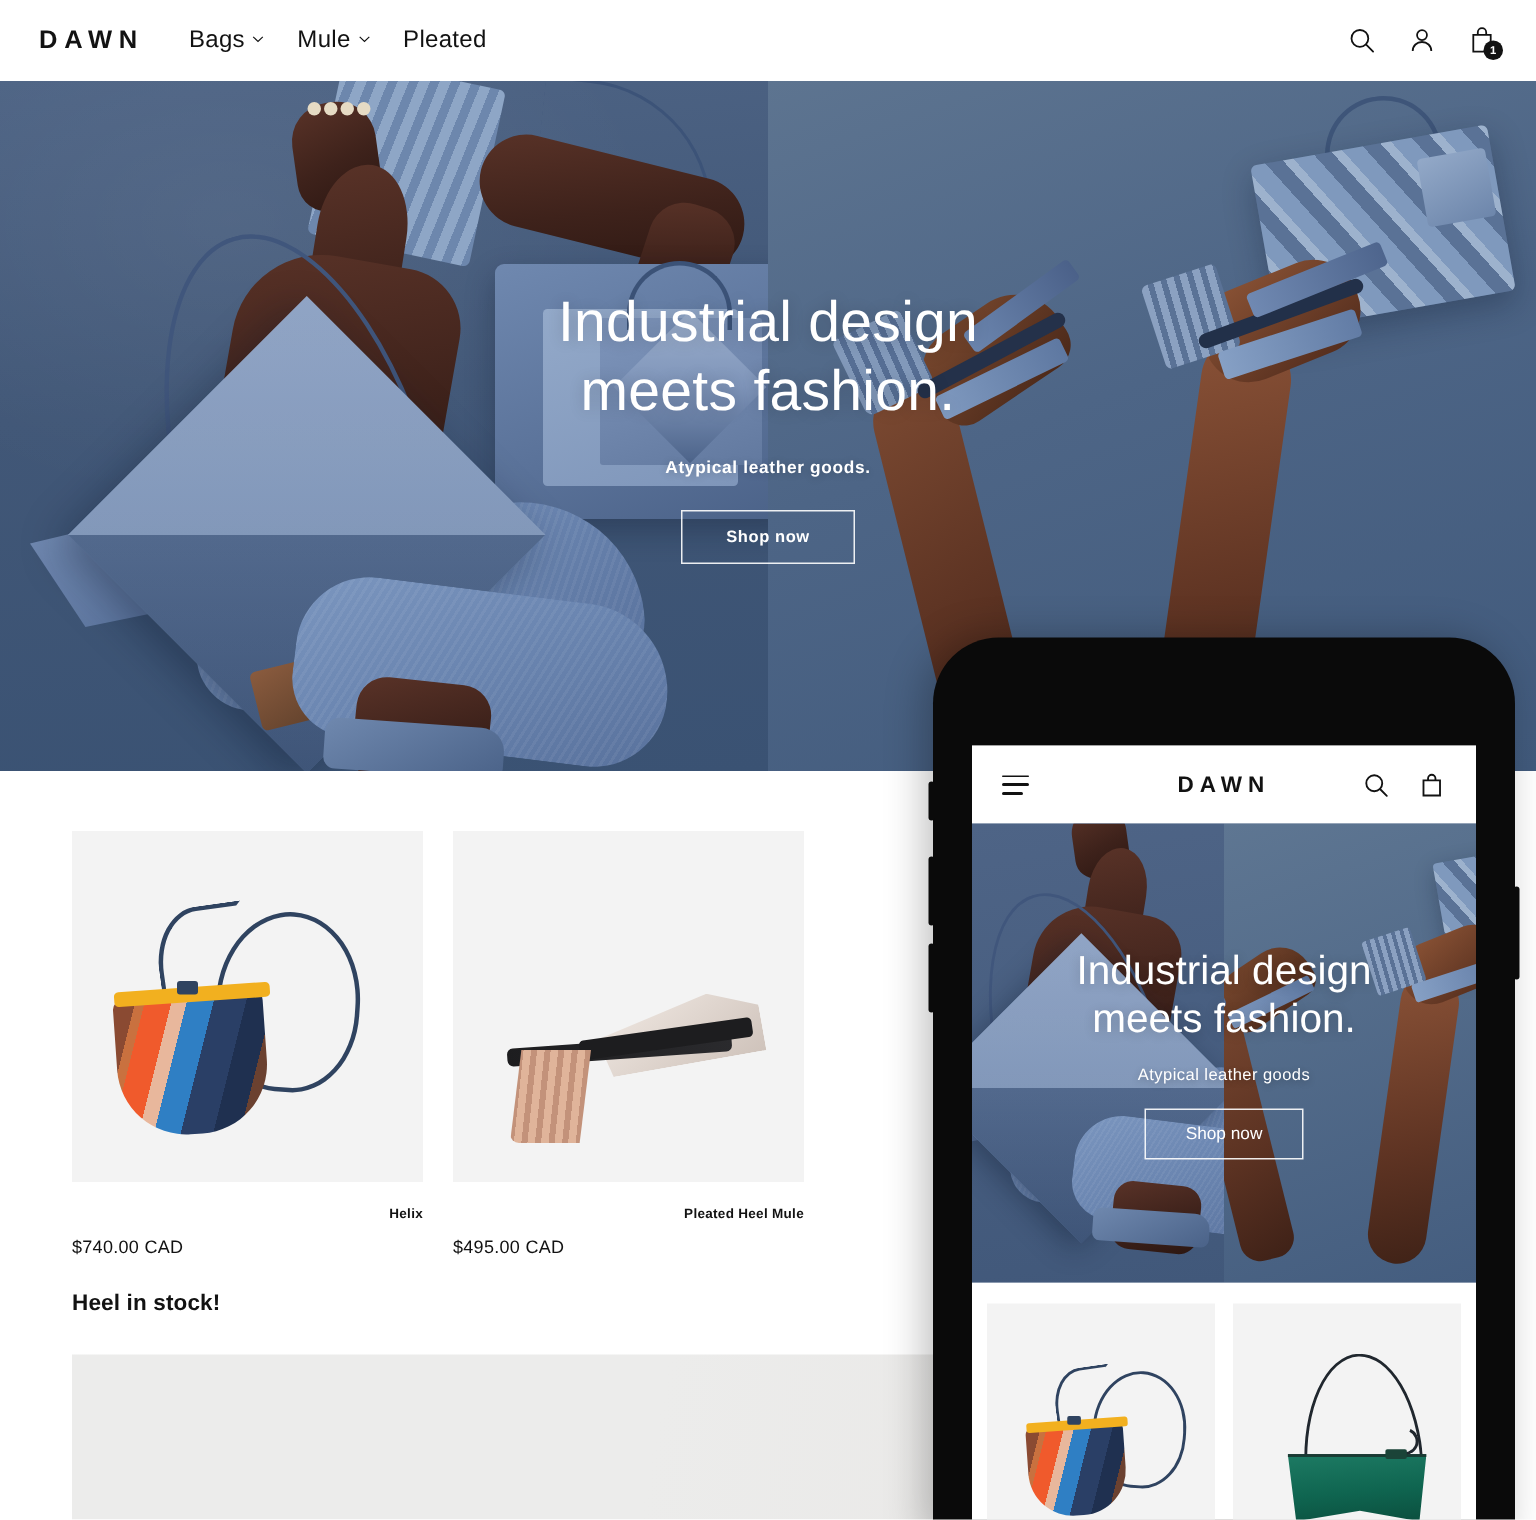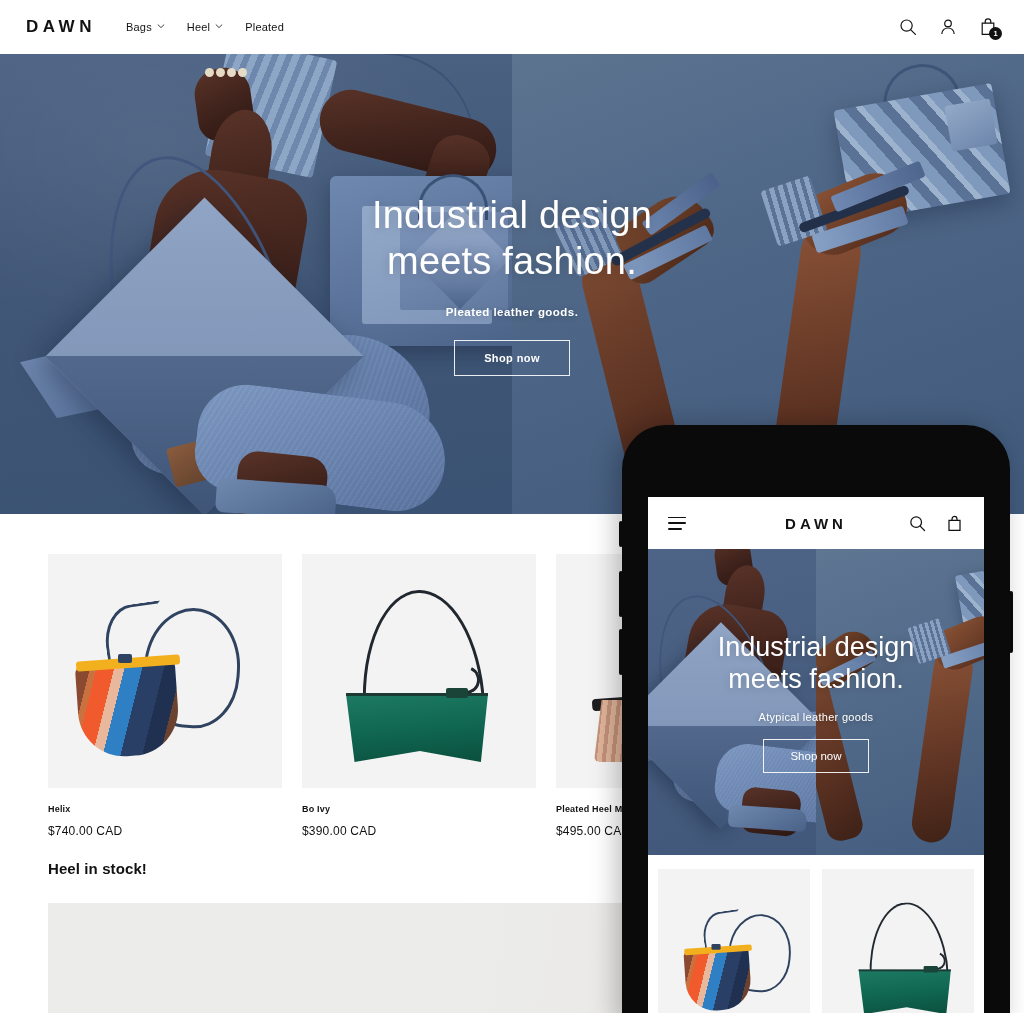--- a/index.html
+++ b/index.html
@@ -17,21 +17,21 @@
     background: #ffffff; display: flex; align-items: center;
     padding: 0 26px; z-index: 5;
   }
   .logo {
     font-size: 17px; font-weight: 700; letter-spacing: 4.5px;
     color: #121212; white-space: nowrap;
   }
   .nav { display: flex; align-items: center; gap: 22px; margin-left: 30px; }
   .nav-item {
     display: flex; align-items: center; gap: 5px;
-    font-size: 11px; color: #121212; letter-spacing: .2px; cursor: pointer;
+    font-size: 16px; color: #121212; letter-spacing: .2px; cursor: pointer;
   }
   .chev { width: 8px; height: 8px; display:inline-block; position: relative; top:-1px;}
   .chev svg { display:block; }
   .header-actions {
     margin-left: auto; display: flex; align-items: center; gap: 20px;
   }
   .icon-btn { width: 20px; height: 20px; cursor: pointer; position: relative; color:#121212;}
   .icon-btn svg { display: block; width: 100%; height: 100%; }
   .cart-badge {
     position: absolute; right: -4px; bottom: -3px;
@@ -213,21 +213,21 @@
   
   .products {
     position:absolute; top: 514px; left: 0; width: 1024px; padding: 40px 48px 0;
   }
   .prod-row { display:flex; gap: 20px; }
   .prod-card { width: 234px; }
   .prod-img {
     width: 234px; height: 234px; background: #f3f3f3; position: relative; overflow: hidden;
   }
   .prod-title {
-    margin-top: 16px; font-size: 9px; font-weight: 700; color:#121212; letter-spacing:.2px;
+    margin-top: 16px; font-size: 9px; font-weight: 700; color:#121212; letter-spacing:.2px;text-align:right;
   }
   .prod-price { margin-top: 10px; font-size: 12px; color:#121212; letter-spacing:.2px; }
 
   
   .helix-strap {
     position:absolute; left:96px; top:54px; width:96px; height:120px;
     border: 3px solid #2f4360; border-radius: 50% 50% 45% 45%;
     border-top-color:#2f4360; transform: rotate(4deg);
   }
   .helix-strap2 {
@@ -393,21 +393,21 @@
     <nav class="nav">
       <div class="nav-item">
         <span>Bags</span>
         <span class="chev">
           <svg viewBox="0 0 10 10">
               <path d="M1 3.2 L5 7 L9 3.2" fill="none" stroke="#121212" stroke-width="1"></path>
             </svg>
         </span>
       </div>
       <div class="nav-item">
-        <span>Heel</span>
+        <span>Mule</span>
         <span class="chev">
           <svg viewBox="0 0 10 10">
               <path d="M1 3.2 L5 7 L9 3.2" fill="none" stroke="#121212" stroke-width="1"></path>
             </svg>
         </span>
       </div>
       <div class="nav-item">
         <span>Pleated</span>
       </div>
     </nav>
@@ -483,51 +483,40 @@
       <div class="strapA2"></div>
       <div class="strapB"></div>
       <div class="strapB2"></div>
     </div>
 
     <div class="hero-copy">
       <div class="hero-title">
         <div>Industrial design</div>
         <div>meets fashion.</div>
       </div>
-      <div class="hero-sub">Pleated leather goods.</div>
+      <div class="hero-sub">Atypical leather goods.</div>
       <button class="hero-btn">Shop now</button>
     </div>
   </section>
 
   <section class="products">
     <div class="prod-row">
 
       <div class="prod-card">
         <div class="prod-img">
           <div class="helix-strap"></div>
           <div class="helix-strap2"></div>
           <div class="helix-body"></div>
           <div class="helix-top"></div>
           <div class="helix-clasp"></div>
         </div>
         <div class="prod-title">Helix</div>
         <div class="prod-price">$740.00 CAD</div>
       </div>
 
-      <div class="prod-card">
-        <div class="prod-img">
-          <div class="boivy-strap"></div>
-          <div class="boivy-hook"></div>
-          <div class="boivy-body"></div>
-          <div class="boivy-zip"></div>
-          <div class="boivy-tab"></div>
-        </div>
-        <div class="prod-title">Bo Ivy</div>
-        <div class="prod-price">$390.00 CAD</div>
-      </div>
 
       <div class="prod-card">
         <div class="prod-img">
           <div class="mule-upper"></div>
           <div class="mule-sole"></div>
           <div class="mule-strap"></div>
           <div class="mule-heel"></div>
         </div>
         <div class="prod-title">Pleated Heel Mule</div>
         <div class="prod-price">$495.00 CAD</div>

